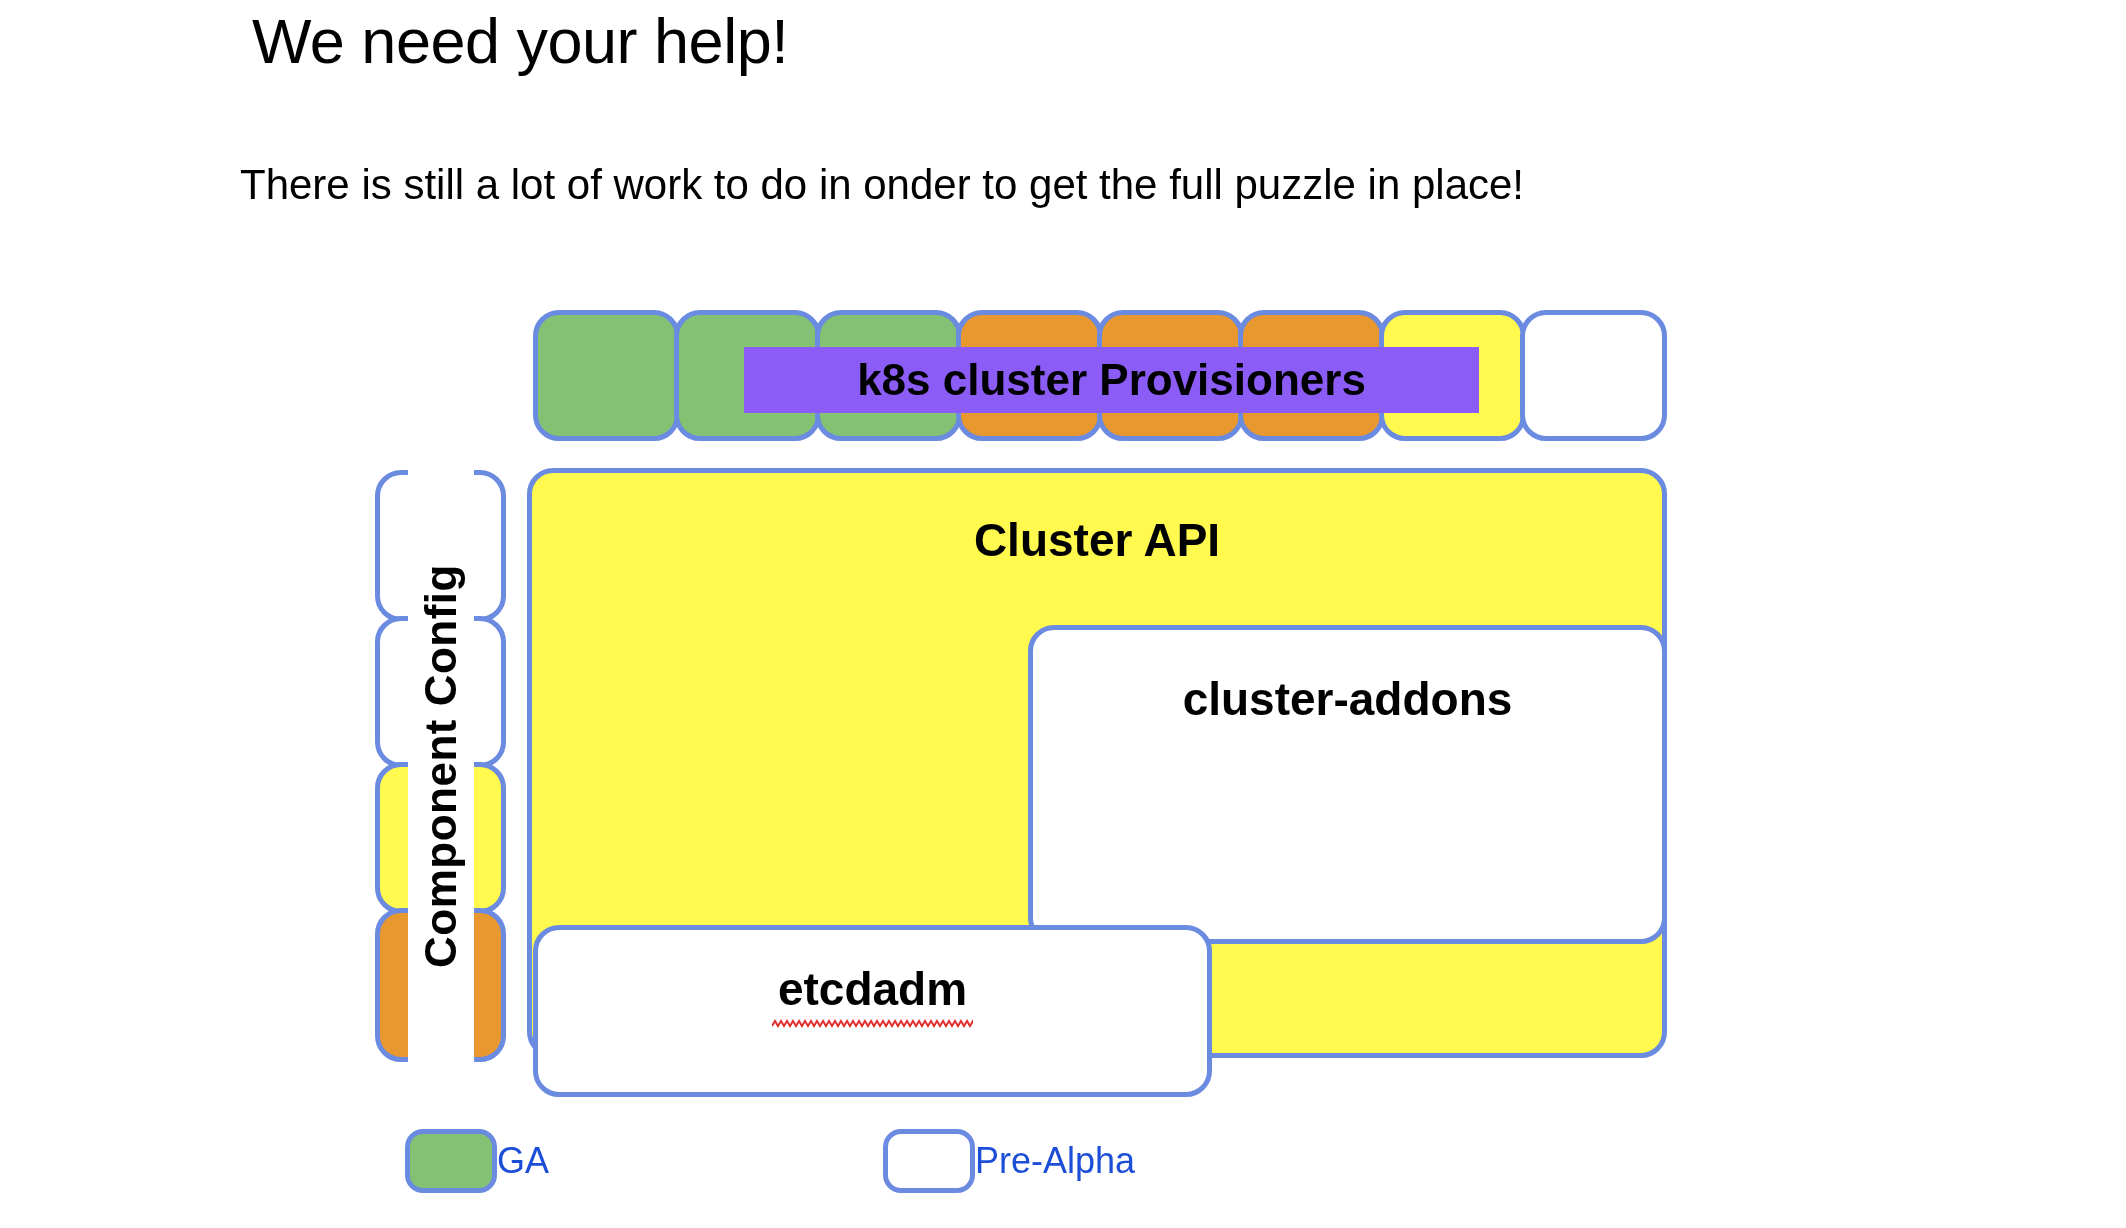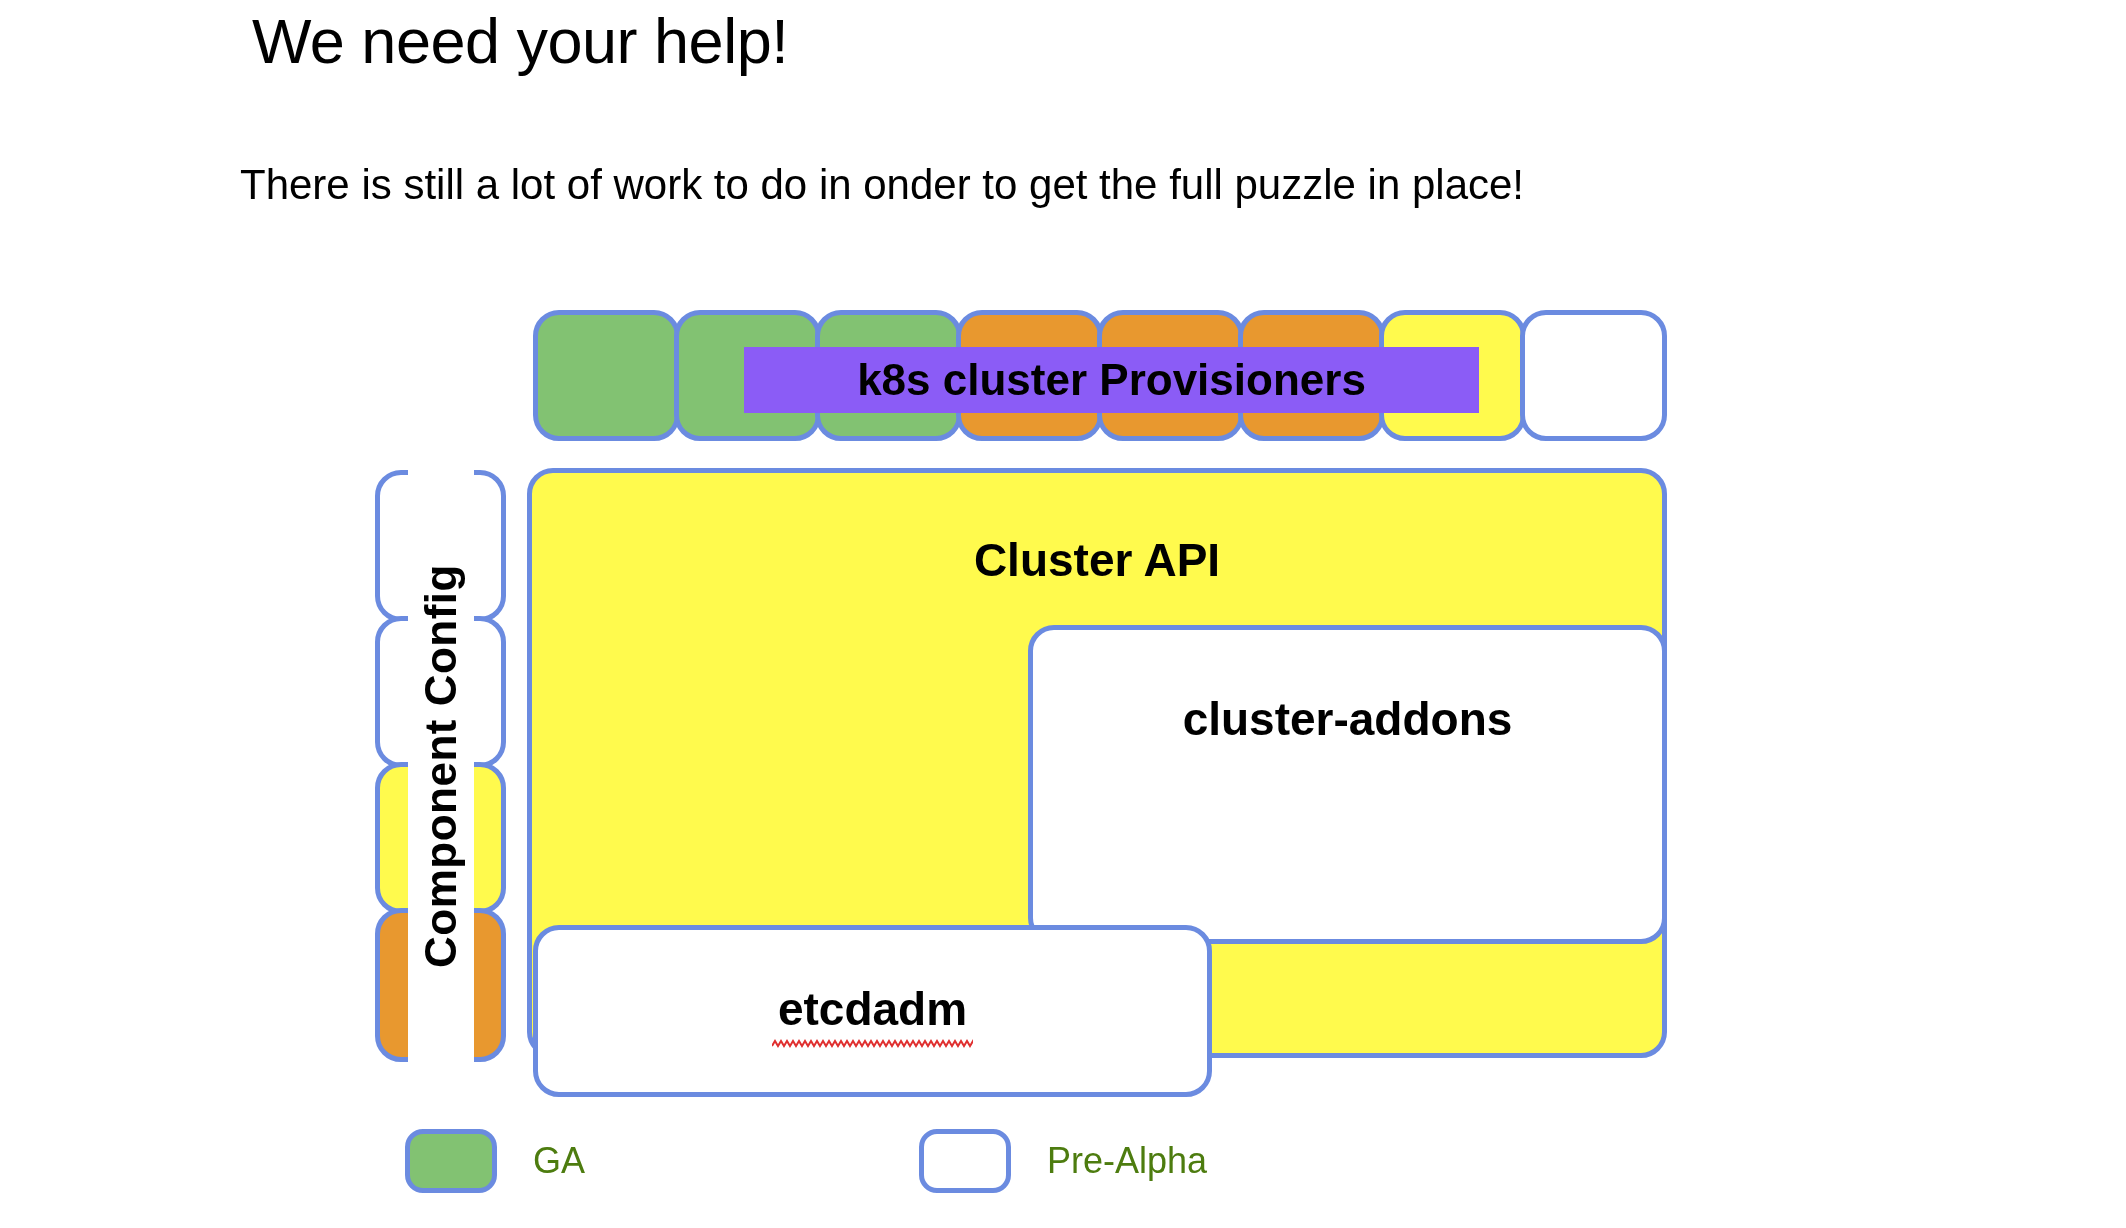--- a/index.html
+++ b/index.html
@@ -127,21 +127,20 @@
   }
   #stack > * { pointer-events: auto; }
 
   .stack-label {
     position: absolute;
     width: 100%;
     text-align: center;
     font-size: 46px;
     font-weight: bold;
     white-space: nowrap;
-    margin-top: 20px;
   }
 
   #node-cluster-api {
     left: 527px; top: 468px;
     width: 1140px; height: 590px;
     --fill: #fffa4d;
     z-index: 1;
   }
   #label-cluster-api { top: 40px; }
 
@@ -201,24 +200,23 @@
   }
   .legend-swatch {
     width: 92px;
     height: 64px;
     box-sizing: border-box;
     border: 5px solid #6b8be0;
     border-radius: 18px;
     flex: 0 0 auto;
   }
   .legend-text {
-    margin-left: 36px;
     font-size: 36px;
     white-space: nowrap;
-    color: #4d7c0f;
+    color: #1d4ed8;
   }
   .legend-gap-1 { width: 126px; }
   .legend-gap-2 { width: 112px; }
   .legend-gap-3 { width: 96px; }
 </style>
 </head>
 <body>
 
 <div id="page-title">We need your help!</div>
 

